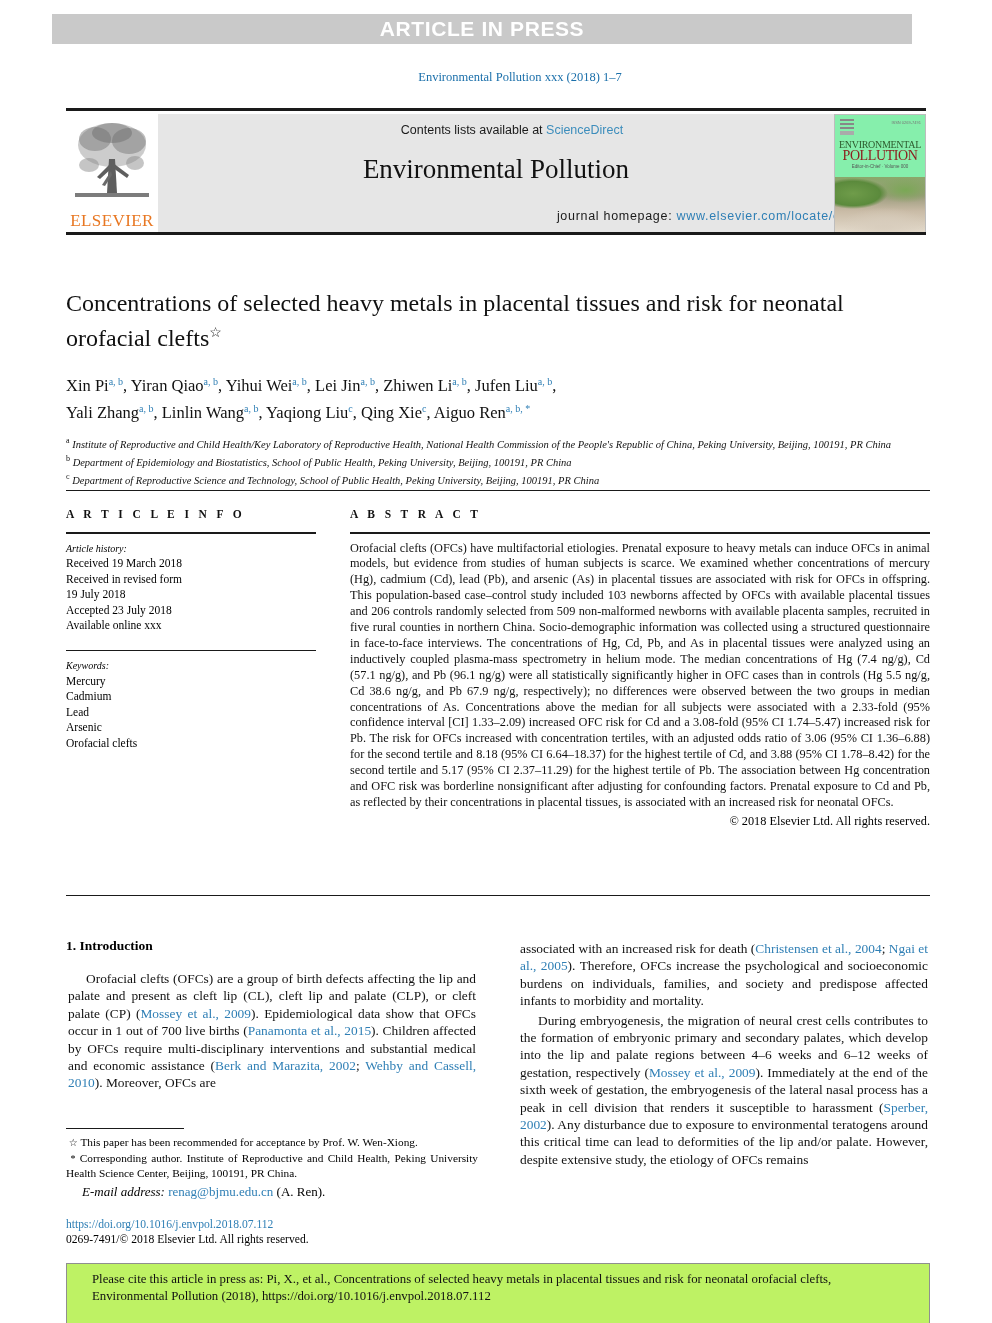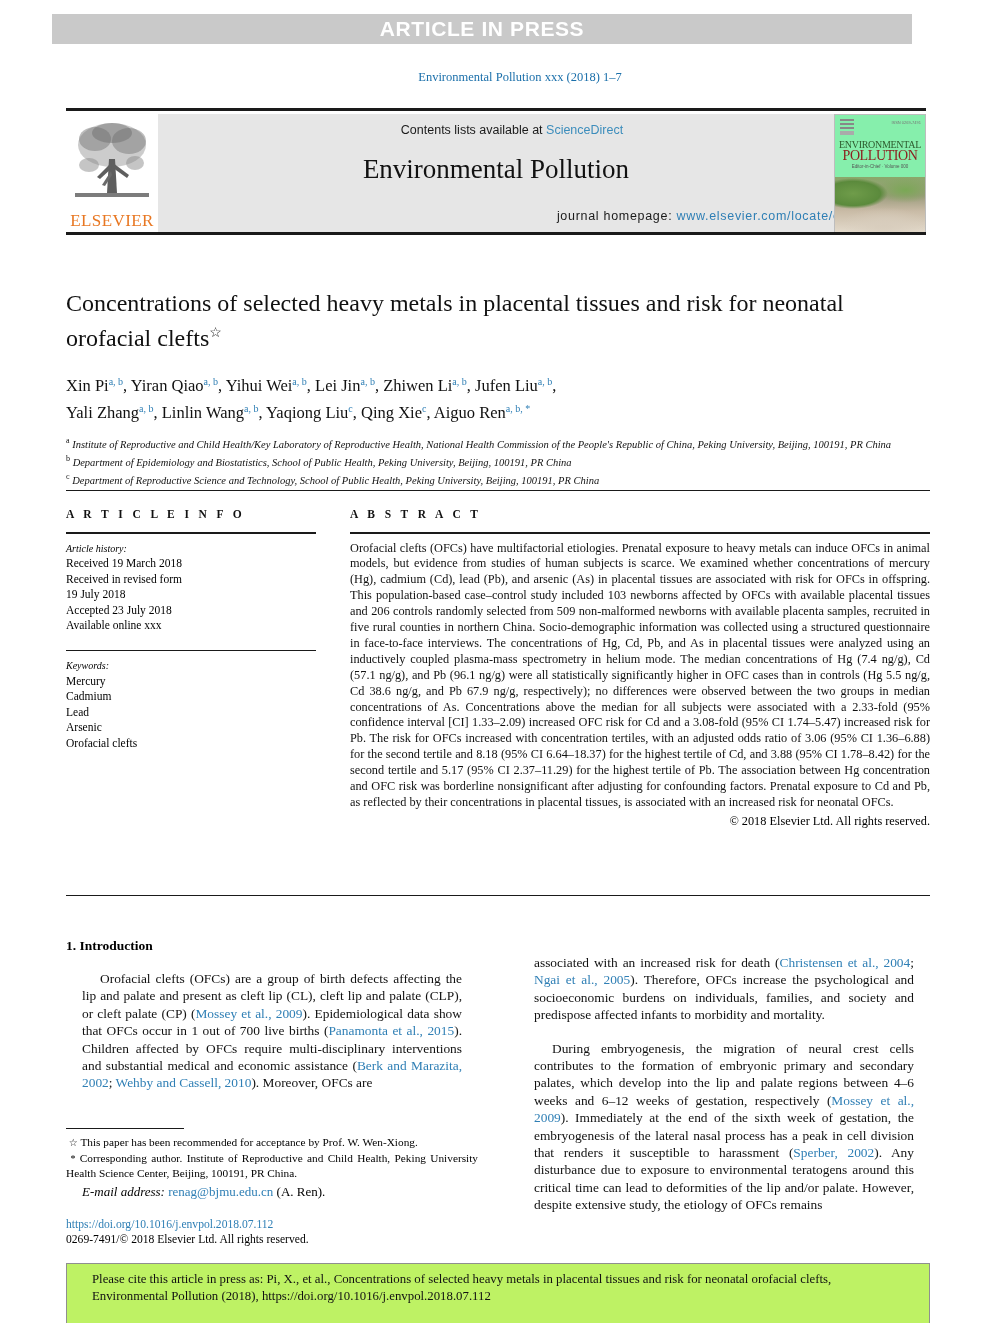--- a/index.html
+++ b/index.html
@@ -323,21 +323,21 @@
     font-family: "Liberation Serif", serif;
     font-weight: bold;
     font-size: 13.5px;
     margin: 0 0 16px 0;
   }
   .body-p {
     font-family: "Liberation Serif", serif;
     font-size: 13.4px;
     line-height: 17.4px;
     text-align: justify;
-    margin: 16px;
+    margin: 2px;
     text-indent: 18px;
     color: #111;
   }
   .body-p.noindent { text-indent: 0; }
   .ref { color: #2f7fb5; }
 
   
   .footnotes {
     position: absolute;
     left: 66px;

